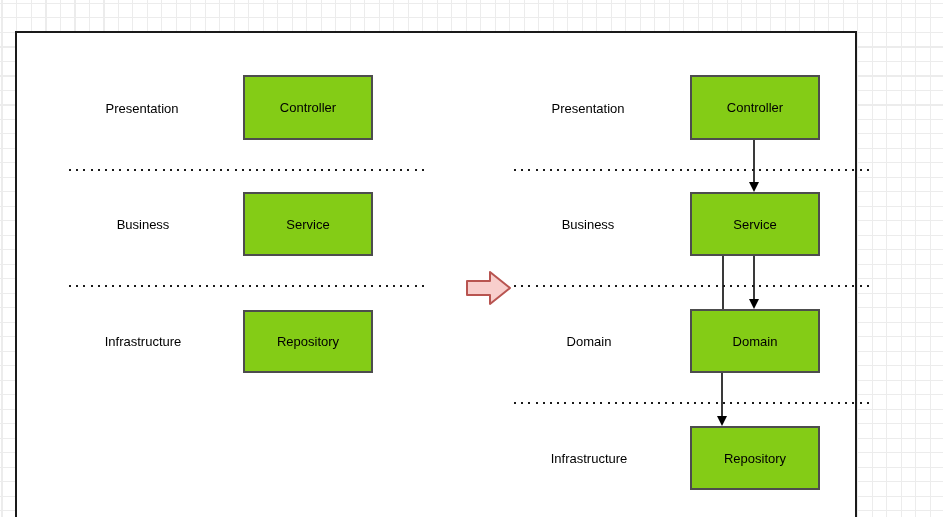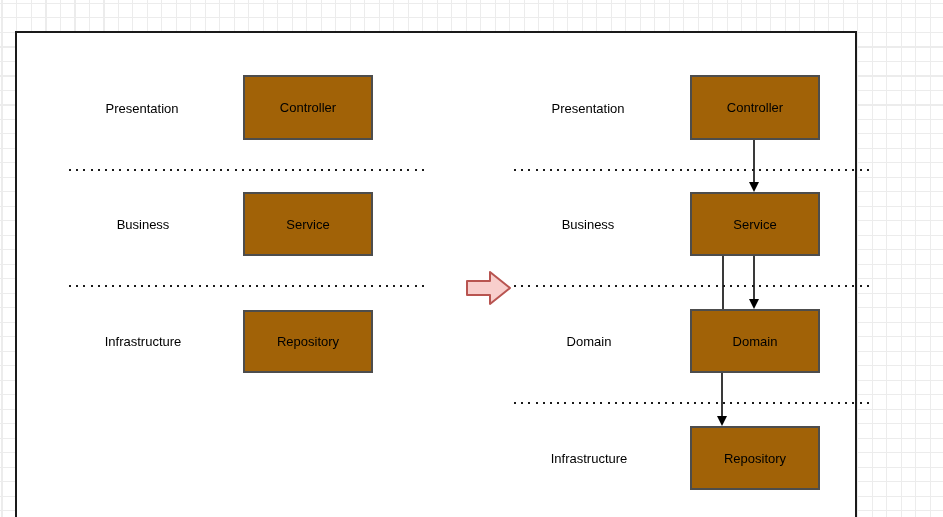--- a/index.html
+++ b/index.html
@@ -32,21 +32,21 @@
     width: 140px; height: 20px;
     display: flex; align-items: center; justify-content: center;
     font-size: 13px;
     color: #000;
     white-space: nowrap;
   }
 
   .node {
     position: absolute;
     width: 130px; height: 65px;
-    background: #a16207;
+    background: #84cc16;
     border: 2px solid #4d4d4d;
     display: flex; align-items: center; justify-content: center;
     font-size: 13px;
     color: #000;
   }
 
   .sep {
     position: absolute;
     width: 360px; height: 2px;
     background-image: repeating-linear-gradient(to right, #1a1a1a 0, #1a1a1a 2px, transparent 2px, transparent 7.2px);

